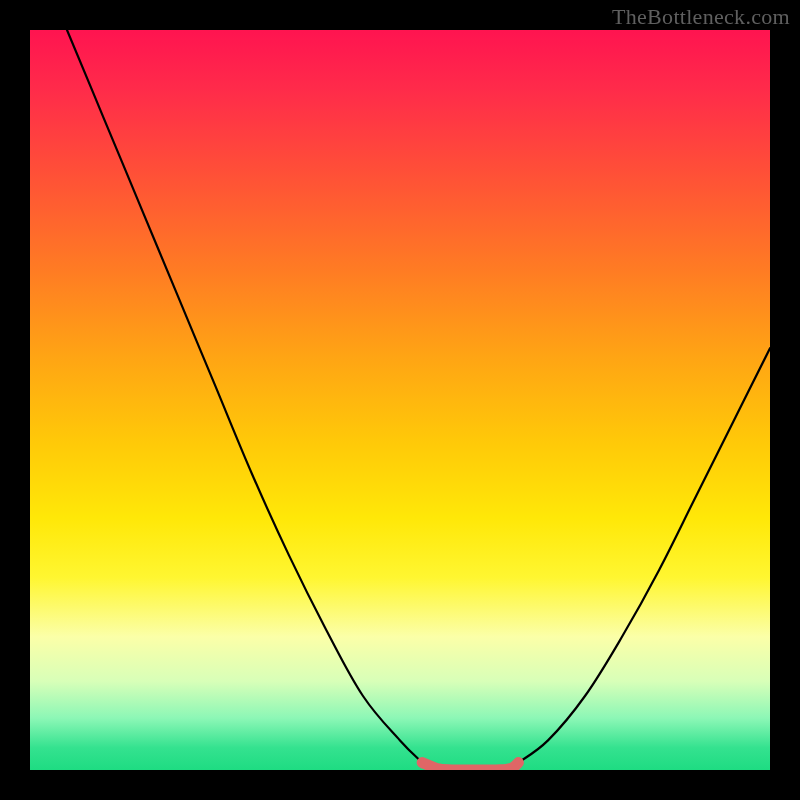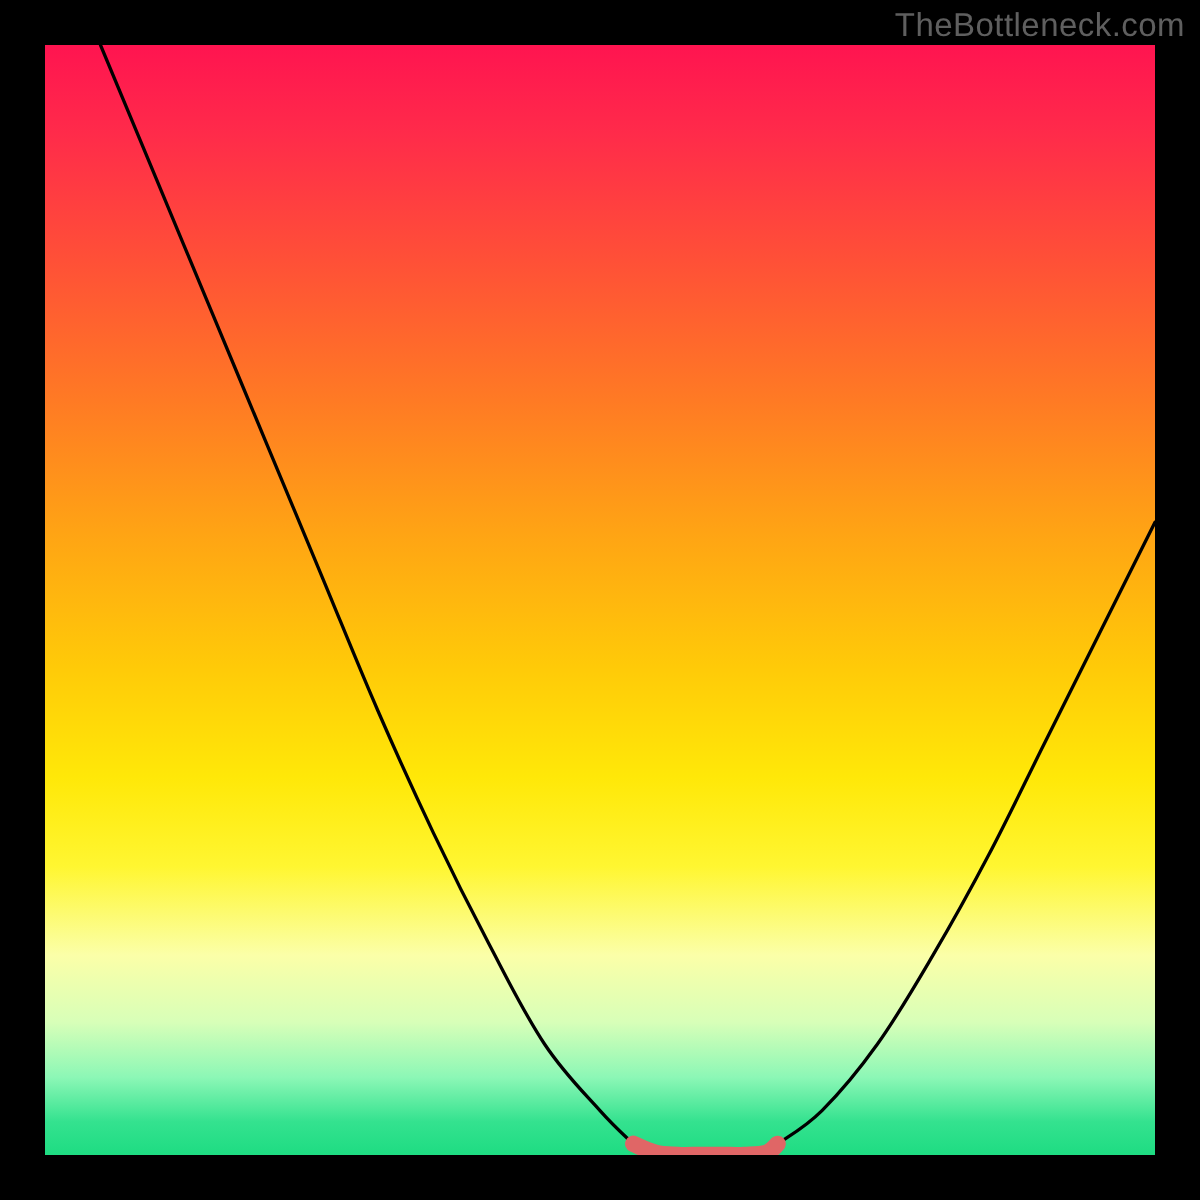--- a/index.html
+++ b/index.html
@@ -9,20 +9,21 @@
     height: 800px;
     overflow: hidden;
     background: #000;
     font-family: Arial, Helvetica, sans-serif;
   }
   .frame {
     position: relative;
     width: 800px;
     height: 776px;
     background: #000;
+    font-family: Liberation Serif, serif;
   }
   .watermark {
     position: absolute;
     top: 4px;
     right: 10px;
     color: #5f5f5f;
     font-size: 22px;
     font-weight: 500;
     letter-spacing: 0.3px;
     z-index: 10;

